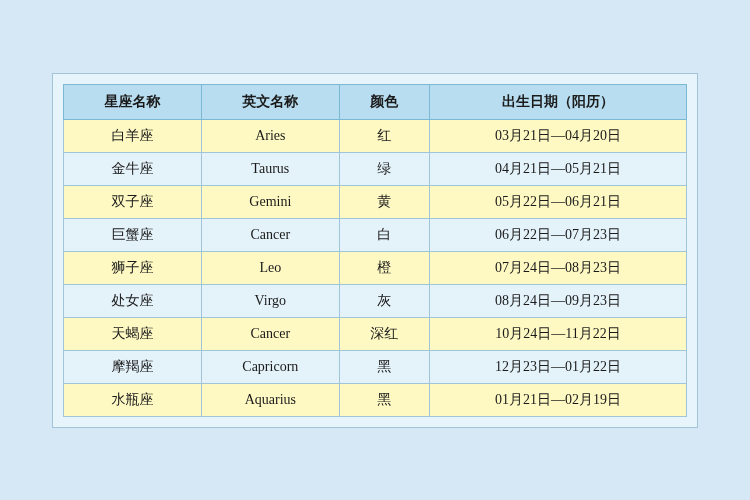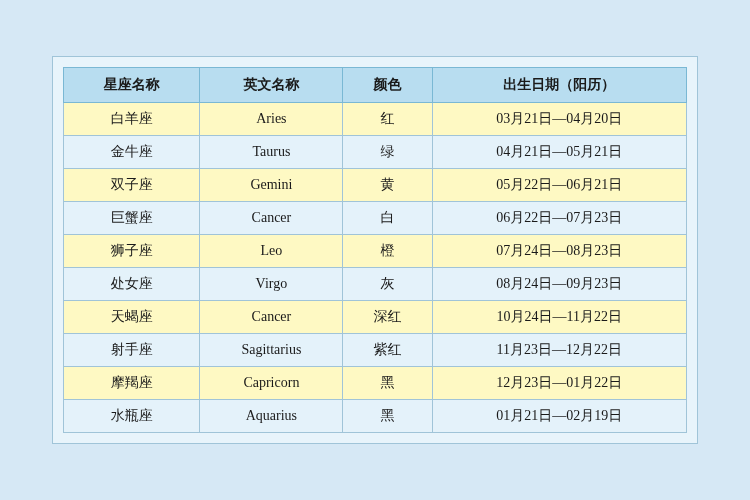--- a/index.html
+++ b/index.html
@@ -93,26 +93,20 @@
           <td>灰</td>
           <td>08月24日—09月23日</td>
         </tr>
         <tr>
           <td>天蝎座</td>
           <td>Cancer</td>
           <td>深红</td>
           <td>10月24日—11月22日</td>
         </tr>
         <tr>
-          <td>射手座</td>
-          <td>Sagittarius</td>
-          <td>紫红</td>
-          <td>11月23日—12月22日</td>
-        </tr>
-        <tr>
           <td>摩羯座</td>
           <td>Capricorn</td>
           <td>黑</td>
           <td>12月23日—01月22日</td>
         </tr>
         <tr>
           <td>水瓶座</td>
           <td>Aquarius</td>
           <td>黑</td>
           <td>01月21日—02月19日</td>

